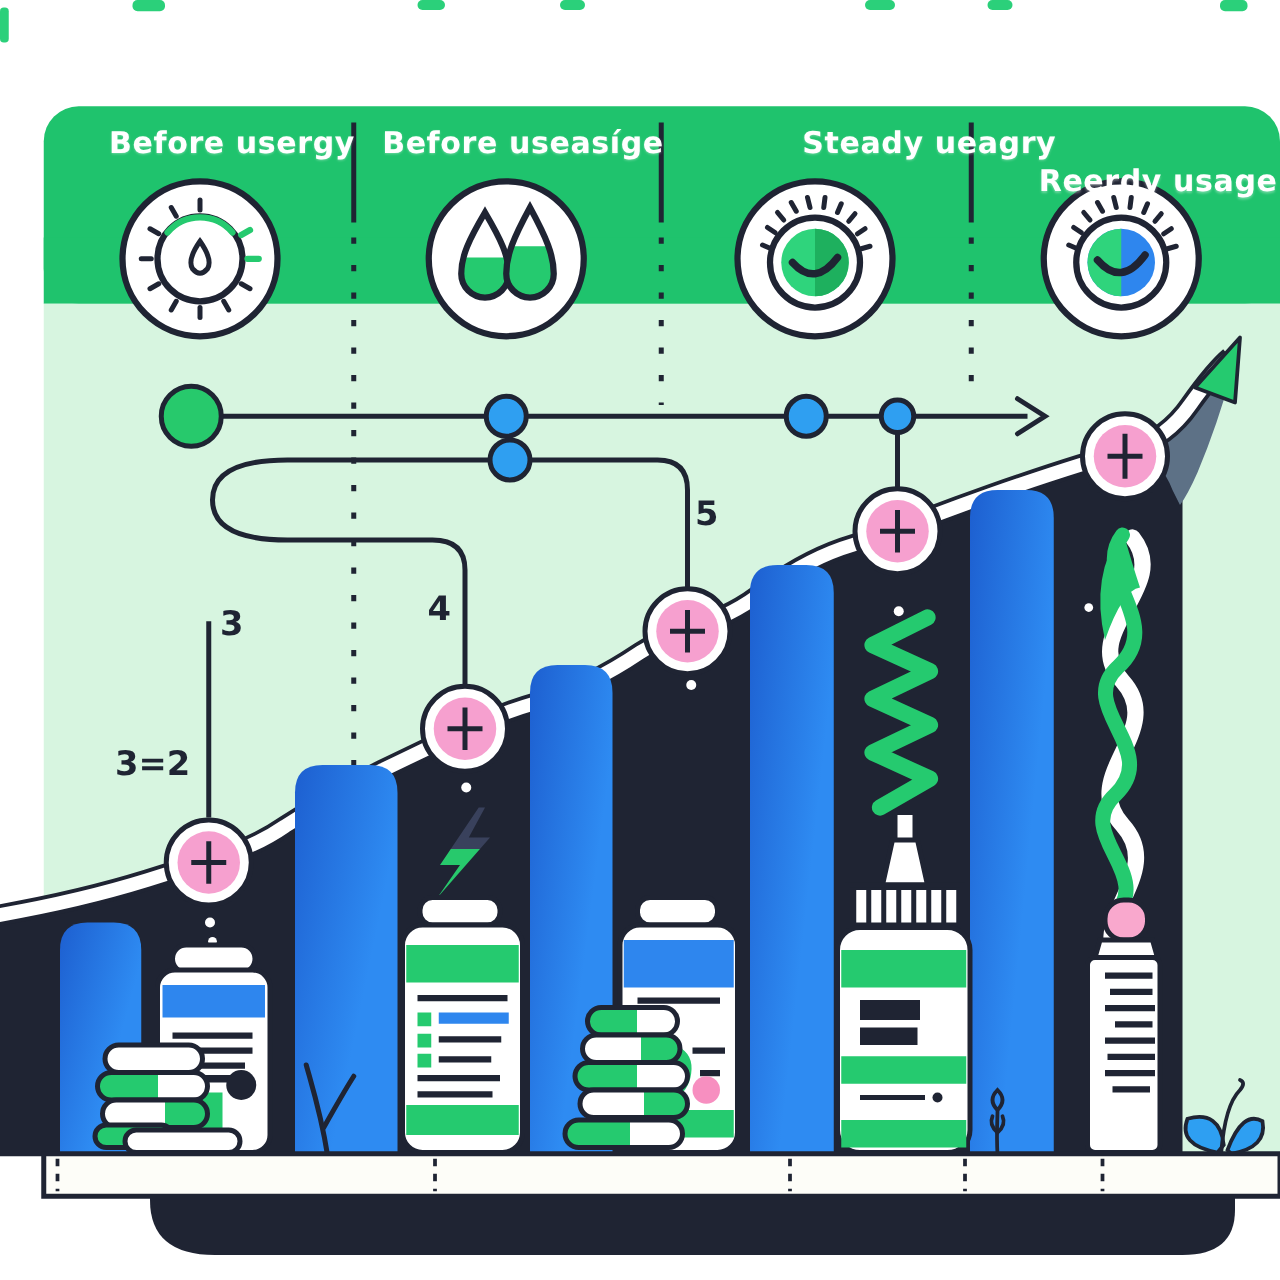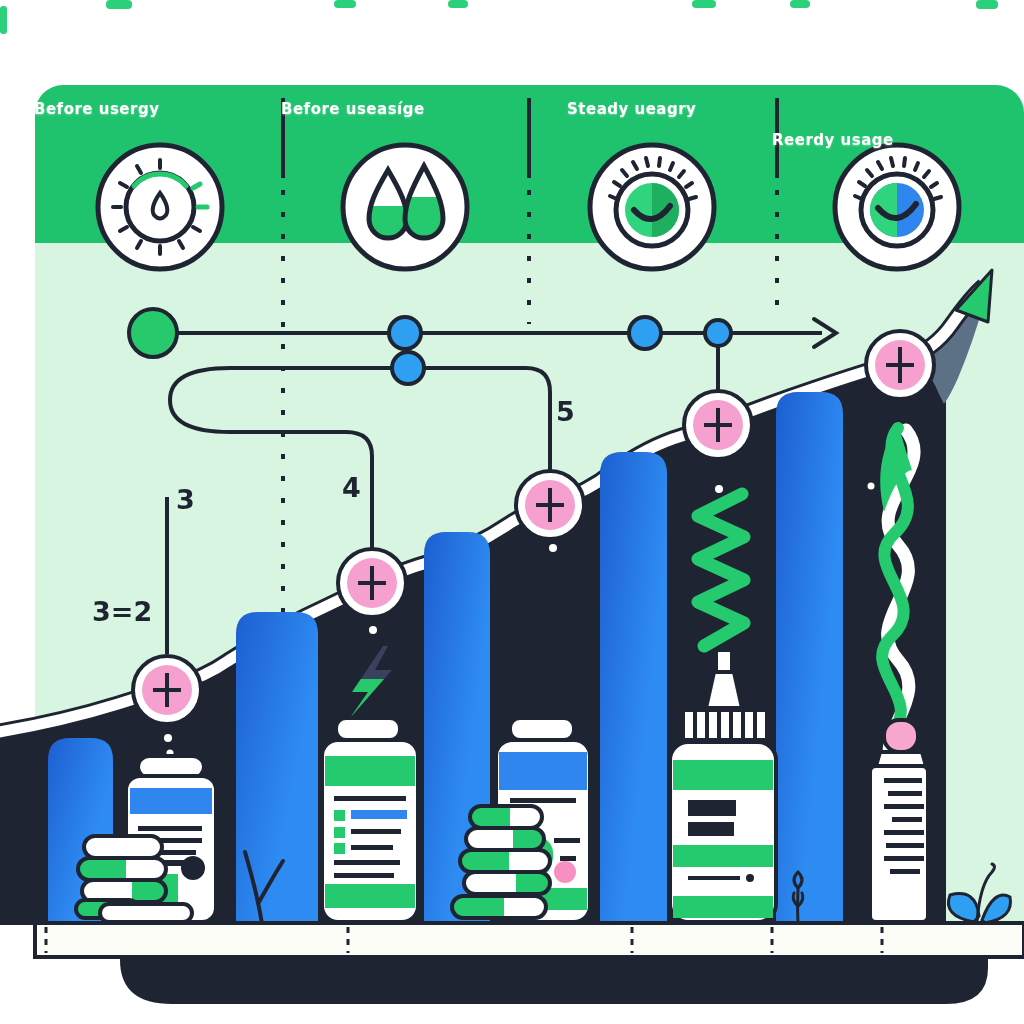--- a/index.html
+++ b/index.html
@@ -1,20 +1,20 @@
 <!DOCTYPE html>
 <html><head>
 <meta charset="utf-8">
 <style>
   html,body{margin:0;padding:0;background:#ffffff;}
   #stage{position:relative;width:1024px;height:1024px;background:#ffffff;overflow:hidden;
          font-family:"DejaVu Sans","Liberation Sans",sans-serif;}
   #art{position:absolute;left:0;top:0;}
-  .hdr-label{position:absolute;top:100px;width:250px;text-align:left;
-    color:#ffffff;font-size:15px;font-weight:bold;letter-spacing:.5px;
+  .hdr-label{position:absolute;top:100px;width:250px;text-align:right;
+    color:#ffffff;font-size:24px;font-weight:bold;letter-spacing:.5px;
     text-shadow:0 1px 2px rgba(255,255,255,.35);}
   .num{position:absolute;color:#1f2433;font-weight:bold;font-size:27px;}
 </style>
 </head>
 <body>
 
 <div id="stage">
 
 <svg id="art" width="1024" height="1024" viewBox="0 0 1024 1024">
   <defs>
@@ -351,21 +351,21 @@
       <line x1="632" y1="927" x2="632" y2="953"></line>
           <line x1="772" y1="927" x2="772" y2="953"></line>
       <line x1="882" y1="927" x2="882" y2="953"></line>
     </g>
   </g>
   <path d="M 120 957 L 988 957 L 988 968 Q 988 1004 946 1004 L 172 1004 Q 120 1004 120 960 Z" fill="#1f2433"></path>
 </svg>
 
 <div class="hdr-label" style="left:34px;">Before usergy</div>
 <div class="hdr-label" style="left:281px;">Before useasíge</div>
-<div class="hdr-label" style="left:527px;padding-left:40px;">Steady ueagry</div>
+<div class="hdr-label" style="left:555px;padding-left:40px;">Steady ueagry</div>
 <div class="hdr-label" style="left:772px;margin-top:31px;">Reerdy usage</div>
 
 <div class="num" style="left:176px;top:484px;">3</div>
 <div class="num" style="left:92px;top:596px;">3=2</div>
 <div class="num" style="left:342px;top:472px;">4</div>
 <div class="num" style="left:556px;top:396px;">5</div>
 
 </div>
 
 </body></html>

